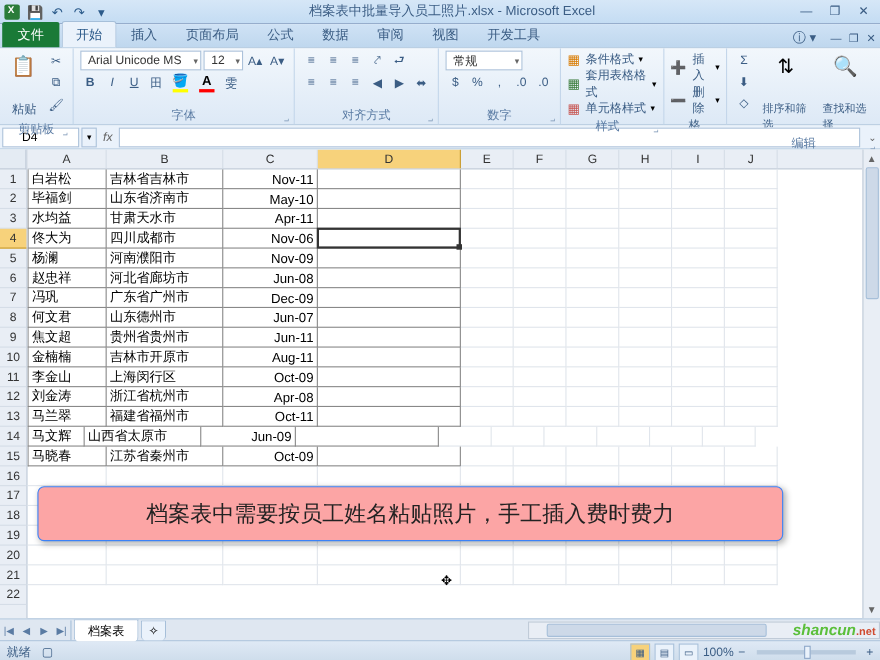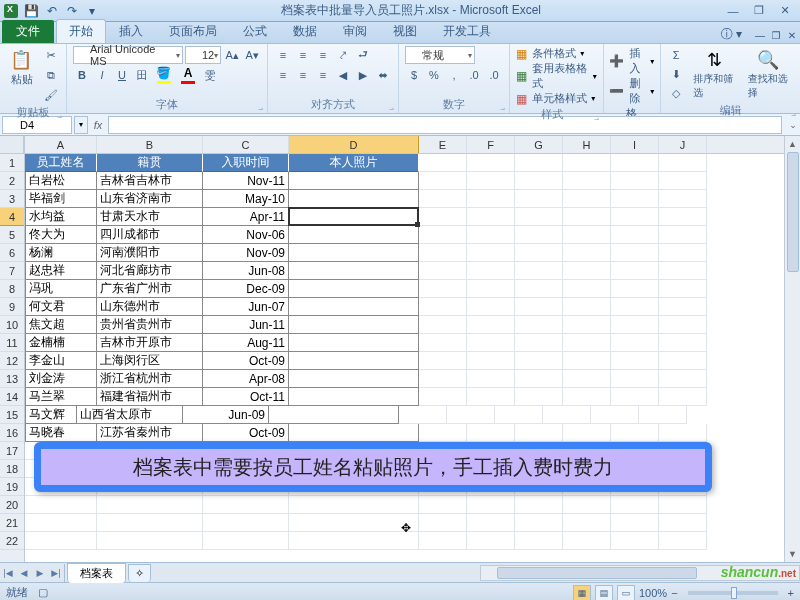--- a/index.html
+++ b/index.html
@@ -22,24 +22,24 @@
 .ribbon-mini { display:flex; margin-left:4px; }
 .ribbon-mini span { width:16px; height:16px; display:flex; align-items:center; justify-content:center; color:#3b5d84; cursor:pointer; font-size:10px; }
 
 .ribbon { height:70px; background:linear-gradient(#f2f7fc,#dde9f6); border-bottom:1px solid #a6bfd9; display:flex; }
 .ribgroup { border-right:1px solid #c4d6ea; display:flex; flex-direction:column; padding:2px 6px 0; }
 .ribgroup .gbody { flex:1; display:flex; align-items:flex-start; gap:4px; }
 .ribgroup .glabel { text-align:center; font-size:11px; color:#5a7ba3; padding:1px 0; position:relative; }
 .ribgroup .glabel::after { content:"⌐"; position:absolute; right:-2px; bottom:-1px; font-size:8px; transform:rotate(180deg); color:#7a95b5; }
 .bigbtn { display:flex; flex-direction:column; align-items:center; padding:2px 4px; cursor:pointer; }
 .bigbtn .bicon { width:24px; height:24px; display:flex; align-items:center; justify-content:center; font-size:18px; }
-.bigbtn .blabel { font-size:11px; color:#3b5d84; }
+.bigbtn .blabel { font-size:11px; color:#3b5d84;margin-top:20px; }
 .fontbox { display:flex; flex-direction:column; gap:2px; }
 .fontrow { display:flex; gap:2px; align-items:center; }
-.combo { background:#fff; border:1px solid #abc1da; height:18px; padding:0 14px 0 16px; font-size:11px; color:#333; display:flex; align-items:center; position:relative; cursor:pointer; }
+.combo { background:#fff; border:1px solid #abc1da; height:18px; padding:0 14px 0 6px; font-size:11px; color:#333; display:flex; align-items:center; position:relative; cursor:pointer; }
 .combo::after { content:"▾"; position:absolute; right:2px; font-size:8px; color:#666; }
 .combo.font { width:110px; }
 .combo.size { width:36px; }
 .sbtn { width:18px; height:18px; border:1px solid transparent; display:flex; align-items:center; justify-content:center; font-size:11px; color:#3b5d84; cursor:pointer; }
 .sbtn.bold { font-weight:bold; }
 .sbtn.italic { font-style:italic; }
 .sbtn.underline { text-decoration:underline; }
 .colorbtn { width:22px; height:18px; display:flex; flex-direction:column; align-items:center; cursor:pointer; position:relative; }
 .colorbtn .sw { width:14px; height:3px; margin-top:1px; }
 .alignbox { display:flex; flex-direction:column; gap:2px; }
@@ -83,21 +83,21 @@
 .hscroll { margin-left:auto; width:320px; height:16px; background:#e9eef5; border:1px solid #c0cbd8; position:relative; }
 .hscroll .thumb { position:absolute; left:16px; top:1px; height:12px; width:200px; background:#cdd9e8; border:1px solid #a6bfd9; border-radius:2px; cursor:pointer; }
 
 .statusbar { height:20px; background:linear-gradient(#dfe9f5,#cddceb); border-top:1px solid #a6bfd9; display:flex; align-items:center; padding:0 6px; font-size:11px; color:#3b5d84; }
 .statusbar .right { margin-left:auto; display:flex; align-items:center; gap:4px; }
 .viewbtn { width:18px; height:16px; border:1px solid #a6bfd9; background:#eaf2fb; cursor:pointer; display:flex; align-items:center; justify-content:center; font-size:9px; }
 .viewbtn.active { background:#f7d27b; }
 .zoomslider { width:90px; height:4px; background:#b8cadd; position:relative; margin:0 6px; }
 .zoomslider .zthumb { position:absolute; left:43px; top:-4px; width:6px; height:12px; background:#eaf2fb; border:1px solid #8ba5c7; cursor:pointer; }
 
-.annotation { position:absolute; left:34px; top:442px; width:678px; height:50px; background:#c4b5fd; border:7px solid #3b82f6; border-radius:6px; box-shadow:2px 2px 6px rgba(0,0,0,0.3); display:flex; align-items:center; justify-content:center; font-size:20px; color:#222; }
+.annotation { position:absolute; left:34px; top:442px; width:678px; height:50px; background:#fca5a5; border:1px solid #3b82f6; border-radius:6px; box-shadow:2px 2px 6px rgba(0,0,0,0.3); display:flex; align-items:center; justify-content:center; font-size:20px; color:#222; }
 
 .watermark { position:absolute; right:4px; bottom:20px; font-size:14px; font-style:italic; color:#5bbf3a; font-weight:bold; }
 .watermark .red { color:#d04a2f; font-style:normal; font-size:10px; }
 
 .cursor-icon { position:absolute; left:376px; top:385px; font-size:12px; color:#000; pointer-events:none; }
 </style>
 </head>
 <body>
 
 <div class="titlebar">
@@ -324,32 +324,20 @@
         <div class="colhead sel" style="width: 130px;">D</div>
         <div class="colhead" style="width: 48px;">E</div>
         <div class="colhead" style="width: 48px;">F</div>
         <div class="colhead" style="width: 48px;">G</div>
         <div class="colhead" style="width: 48px;">H</div>
         <div class="colhead" style="width: 48px;">I</div>
         <div class="colhead" style="width: 48px;">J</div>
       </div>
     <div class="rows" id="rows">
         <div class="row">
-          <div class="cell hdr" style="width: 72px;">员工姓名</div>
-          <div class="cell hdr" style="width: 106px;">籍贯</div>
-          <div class="cell hdr" style="width: 86px;">入职时间</div>
-          <div class="cell hdr" style="width: 130px;">本人照片</div>
-          <div class="cell" style="width: 48px;"></div>
-          <div class="cell" style="width: 48px;"></div>
-          <div class="cell" style="width: 48px;"></div>
-          <div class="cell" style="width: 48px;"></div>
-          <div class="cell" style="width: 48px;"></div>
-          <div class="cell" style="width: 48px;"></div>
-        </div>
-        <div class="row">
           <div class="cell b bl" style="width: 72px;">白岩松</div>
           <div class="cell b" style="width: 106px;">吉林省吉林市</div>
           <div class="cell b right" style="width: 86px;">Nov-11</div>
           <div class="cell b" style="width: 130px;"></div>
           <div class="cell" style="width: 48px;"></div>
           <div class="cell" style="width: 48px;"></div>
           <div class="cell" style="width: 48px;"></div>
           <div class="cell" style="width: 48px;"></div>
           <div class="cell" style="width: 48px;"></div>
           <div class="cell" style="width: 48px;"></div>

